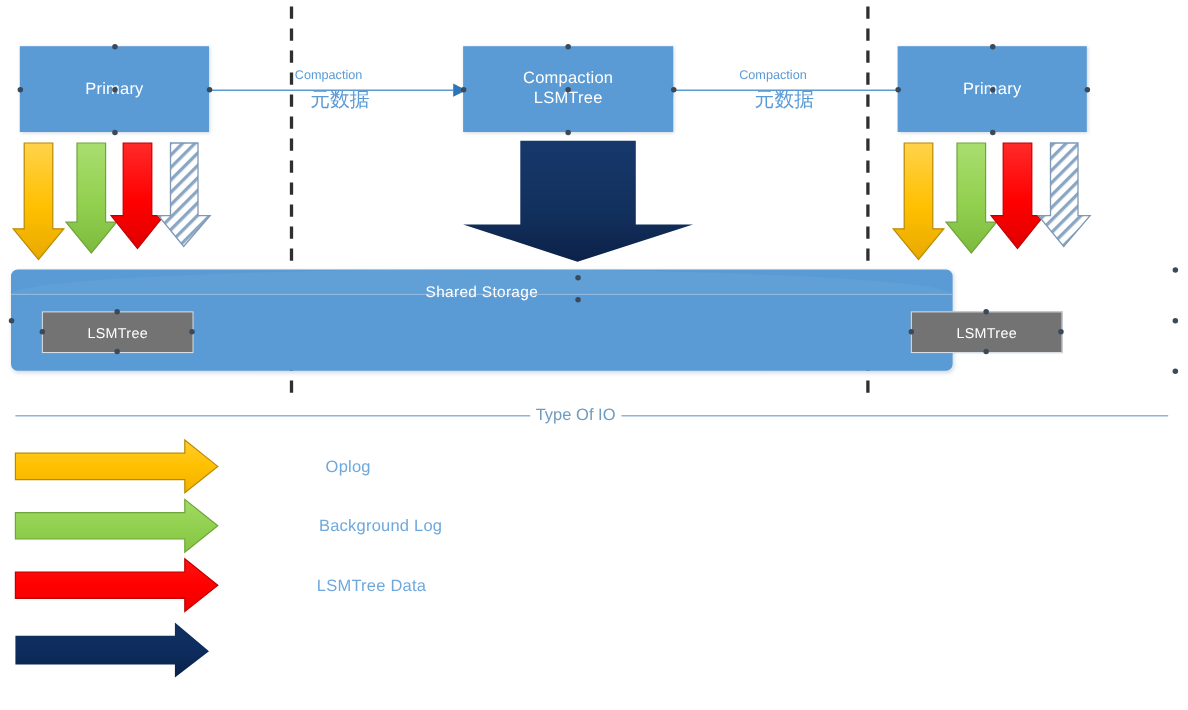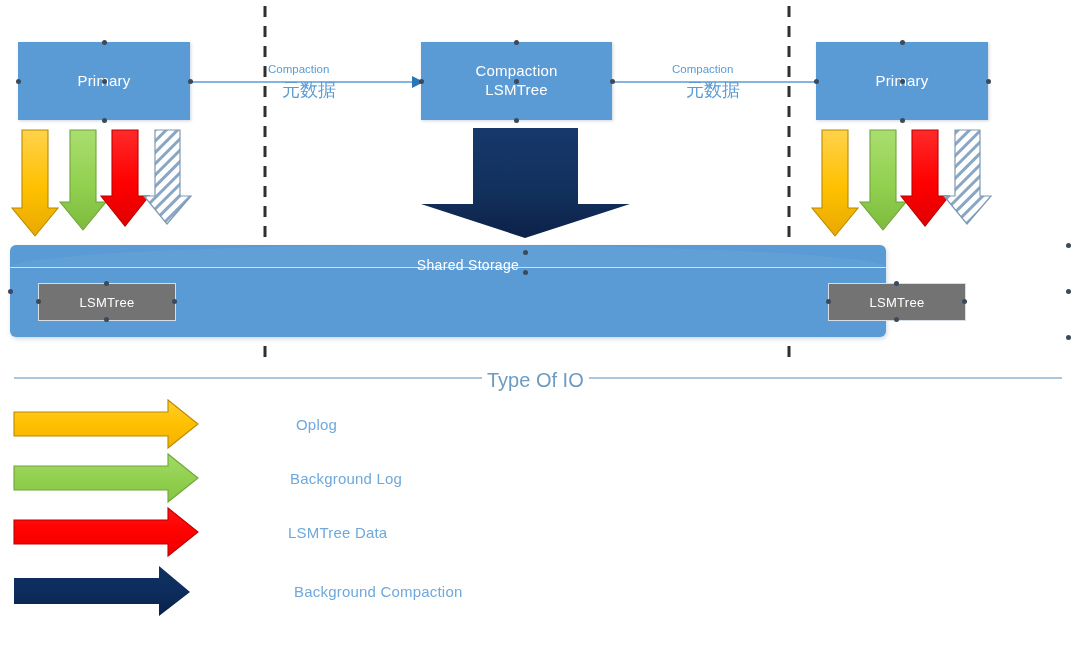--- a/index.html
+++ b/index.html
@@ -107,21 +107,21 @@
   .legend-label {
     position: absolute;
     color: #6FA8DC;
     font-size: 15px;
     letter-spacing: .2px;
     white-space: nowrap;
   }
   .divider-label {
     position: absolute;
     color: #6E9BC0;
-    font-size: 20px;
+    font-size: 15px;
     background: #ffffff;
     padding: 0 5px;
     white-space: nowrap;
   }
 </style>
 </head>
 <body>
 
 <div id="canvas">
 
@@ -225,21 +225,21 @@
       <path d="M14,466 L168,466 L168,454 L198,478 L168,502 L168,490 L14,490 Z" fill="url(#greenGradH)" stroke="#6FA539" stroke-width="1.1"></path>
     </g>
     <g>
       <path d="M14,520 L168,520 L168,508 L198,532 L168,556 L168,544 L14,544 Z" fill="url(#redGradH)" stroke="#C00000" stroke-width="1.1"></path>
     </g>
     <g>
       <path d="M14,578 L159,578 L159,566 L190,592 L159,616 L159,604 L14,604 Z" fill="url(#navyGradH)"></path>
     </g>
   </svg>
 
-  <div class="storage" style="left:10px; top:245px; width:856px; height:92px; border-radius: 6px; padding-left: 20px;">
+  <div class="storage" style="left:10px; top:245px; width:856px; height:92px; border-radius: 6px;">
     <div class="storage-top"></div>
     <div class="storage-label" style="top:12px;">Shared Storage</div>
   </div>
 
   <div class="handle" style="left:10px;  top:291px;"></div>
   <div class="handle" style="left:1068px;top:291px;"></div>
   <div class="handle" style="left:1068px;top:245px;"></div>
   <div class="handle" style="left:1068px;top:337px;"></div>
   <div class="handle" style="left:525px;  top:252px;"></div>
   <div class="handle" style="left:525px;  top:272px;"></div>
@@ -296,15 +296,14 @@
   <div class="conn-label" style="left:672px; top:62px; width:110px; text-align:left;">
     <div>Compaction</div>
     <div class="cn" style="padding-left:14px;">元数据</div>
   </div>
 
   <div class="divider-label" style="left:482px; top:369px;">Type Of IO</div>
 
   <div class="legend-label" style="left:296px; top:416px;">Oplog</div>
   <div class="legend-label" style="left:290px; top:470px;">Background Log</div>
   <div class="legend-label" style="left:288px; top:524px;">LSMTree Data</div>
-  <div class="legend-label" style="left:294px; top:583px;">Background Compaction</div>
 
 </div>
 
 </body></html>

